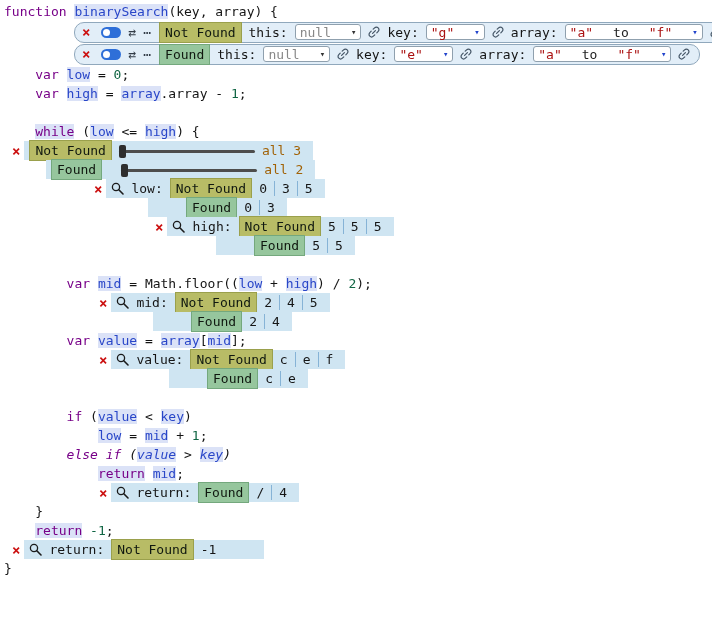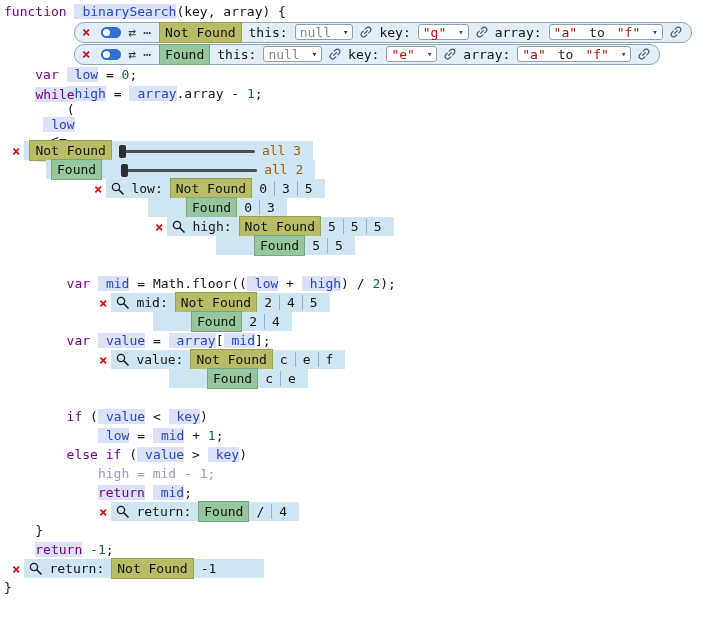--- a/index.html
+++ b/index.html
@@ -7,21 +7,21 @@
   body {
     font-family:"DejaVu Sans Mono","Liberation Mono",monospace;
     font-size:13px; color:#141414; padding-top:2px;
   }
   .line { height:19px; display:flex; align-items:center; padding-left:4px; white-space:pre; }
   .line.trace { height:22px; }
   .codeline { display:flex; align-items:flex-end; white-space:pre; }
 
   .tok-kw   { color:var(--keyword); }
   .tok-kwhl { color:var(--keyword); background:var(--identifier-bg); }
-  .tok-hl   { color:var(--identifier); background:var(--identifier-bg);padding-left:8px; }
+  .tok-hl   { color:var(--identifier); background:var(--identifier-bg); }
   .tok-pl   { color:#141414; }
   .tok-num  { color:var(--number); }
   .tok-fade { color:var(--faded-code); }
 
   .xbtn { color:var(--close-icon-red); font-weight:bold; font-size:14px; line-height:1; cursor:pointer; margin-right:4px; flex:none; }
 
   .trace-box {
     display:inline-flex; align-items:center; gap:7px; height:21px;
     padding:0 9px 0 7px; background:var(--trace-box-bg);
     border:1px solid var(--trace-box-border); border-radius:10px;
@@ -29,21 +29,21 @@
   .toggle { width:20px; height:11px; border-radius:6px; background:var(--toggle-blue); position:relative; display:inline-block; flex:none; cursor:pointer; }
   .knob   { position:absolute; left:2px; top:2px; width:7px; height:7px; border-radius:50%; background:#ffffff; }
   .swap { color:#323b46; font-size:13px; cursor:pointer; }
   .dots { color:#323b46; font-size:13px; letter-spacing:1px; cursor:pointer; }
 
   .badge { display:inline-flex; align-items:center; height:21px; padding:0 5px; color:#101810; flex:none; }
   .badge.nf { background:var(--badge-not-found-bg); border:1px solid #9aa04c; }
   .badge.f  { background:var(--badge-found-bg);    border:1px solid #74a87d; }
 
   .lbl { color:#141414; }
-  .dd { display:inline-flex; align-items:center; gap:12px; background:#fff; border:1px solid #8fa0ae; border-radius:3px; height:16px; padding:0 4px; cursor:pointer; }
+  .dd { display:inline-flex; align-items:center; gap:20px; background:#fff; border:1px solid #8fa0ae; border-radius:3px; height:16px; padding:0 4px; cursor:pointer; }
   .ddval.nullv { color:var(--null-value); }
   .ddval.strv  { color:var(--string-value); }
   .ddval.tov   { color:#222; }
   .caret { font-size:9px; line-height:1; }
   .caret.blue { color:#2244cc; }
   .caret.dark { color:#333; }
   .linkicon { cursor:pointer; flex:none; }
   .magicon  { cursor:pointer; flex:none; }
 
   .probe-box { display:inline-flex; align-items:center; gap:7px; height:19px; background:var(--widget-bg); padding:0 12px 0 5px; }
@@ -131,21 +131,21 @@
       </span>
       <svg class="linkicon" width="12" height="12" viewBox="0 0 12 12">
           <path d="M4.6 7.4 L7.4 4.6 M5.2 3.2 L6.6 1.8 a2.3 2.3 0 0 1 3.6 3.6 L8.8 6.8 M6.8 8.8 L5.4 10.2 a2.3 2.3 0 0 1 -3.6 -3.6 L3.2 5.2" fill="none" stroke="#445566" stroke-width="1.2" stroke-linecap="round"></path>
         </svg>
     </div>
   </div>
 
   <div class="line"><span class="codeline" style="padding-left: 4ch;"><span class="tok-kw">var </span><span class="tok-hl">low</span><span class="tok-pl"> = </span><span class="tok-num">0</span><span class="tok-pl">;</span></span></div>
   <div class="line"><span class="codeline" style="padding-left: 4ch;"><span class="tok-kw">var </span><span class="tok-hl">high</span><span class="tok-pl"> = </span><span class="tok-hl">array</span><span class="tok-pl">.array - </span><span class="tok-num">1</span><span class="tok-pl">;</span></span></div>
   <div class="line"></div>
-  <div class="line"><span class="codeline" style="padding-left: 4ch; flex-direction: column;"><span class="tok-kwhl">while</span><span class="tok-pl"> (</span><span class="tok-hl">low</span><span class="tok-pl"> &lt;= </span><span class="tok-hl">high</span><span class="tok-pl">) {</span></span></div>
+  <div class="line"><span class="codeline" style="padding-left: 4ch;"><span class="tok-kwhl">while</span><span class="tok-pl"> (</span><span class="tok-hl">low</span><span class="tok-pl"> &lt;= </span><span class="tok-hl">high</span><span class="tok-pl">) {</span></span></div>
 
   <div class="line">
     <span class="xbtn" style="margin-left:8px">×</span>
     <div class="probe-box">
       <span class="badge nf">Not Found</span>
       <span class="slider"><span class="track"></span><span class="handle"></span></span>
       <span class="count">all 3</span>
     </div>
   </div>
 
@@ -262,22 +262,21 @@
       <span class="badge f">Found</span>
       <span class="val">c</span>
       <span class="vsep"></span>
       <span class="val">e</span>
     </div>
   </div>
 
   <div class="line"></div>
   <div class="line"><span class="codeline" style="padding-left: 8ch;"><span class="tok-kw">if</span><span class="tok-pl"> (</span><span class="tok-hl">value</span><span class="tok-pl"> &lt; </span><span class="tok-hl">key</span><span class="tok-pl">)</span></span></div>
   <div class="line"><span class="codeline" style="padding-left: 12ch;"><span class="tok-hl">low</span><span class="tok-pl"> = </span><span class="tok-hl">mid</span><span class="tok-pl"> + </span><span class="tok-num">1</span><span class="tok-pl">;</span></span></div>
-  <div class="line"><span class="codeline" style="padding-left: 8ch;"><span class="tok-kw">else if</span><span class="tok-pl"> (</span><span class="tok-hl">value</span><span class="tok-pl"> &gt; </span><span class="tok-hl">key</span><span class="tok-pl">)</span></span></div>
-  <div class="line"><span class="codeline" style="padding-left: 12ch;"><span class="tok-fade">high = mid - 1;</span></span></div>
+  <div class="line"><span class="codeline" style="padding-left: 8ch; font-style: italic;"><span class="tok-kw">else if</span><span class="tok-pl"> (</span><span class="tok-hl">value</span><span class="tok-pl"> &gt; </span><span class="tok-hl">key</span><span class="tok-pl">)</span></span></div>
   <div class="line"><span class="codeline" style="padding-left: 12ch;"><span class="tok-kwhl">return</span><span class="tok-pl"> </span><span class="tok-hl">mid</span><span class="tok-pl">;</span></span></div>
 
   <div class="line">
     <span class="xbtn" style="margin-left:95px">×</span>
     <div class="probe-box">
       <svg class="magicon" width="13" height="13" viewBox="0 0 13 13">
           <circle cx="5" cy="5" r="3.6" fill="none" stroke="#1a1a1a" stroke-width="1.3"></circle>
           <line x1="7.8" y1="7.8" x2="12" y2="12" stroke="#1a1a1a" stroke-width="1.6" stroke-linecap="round"></line>
         </svg>
       <span class="plbl">return:</span>

